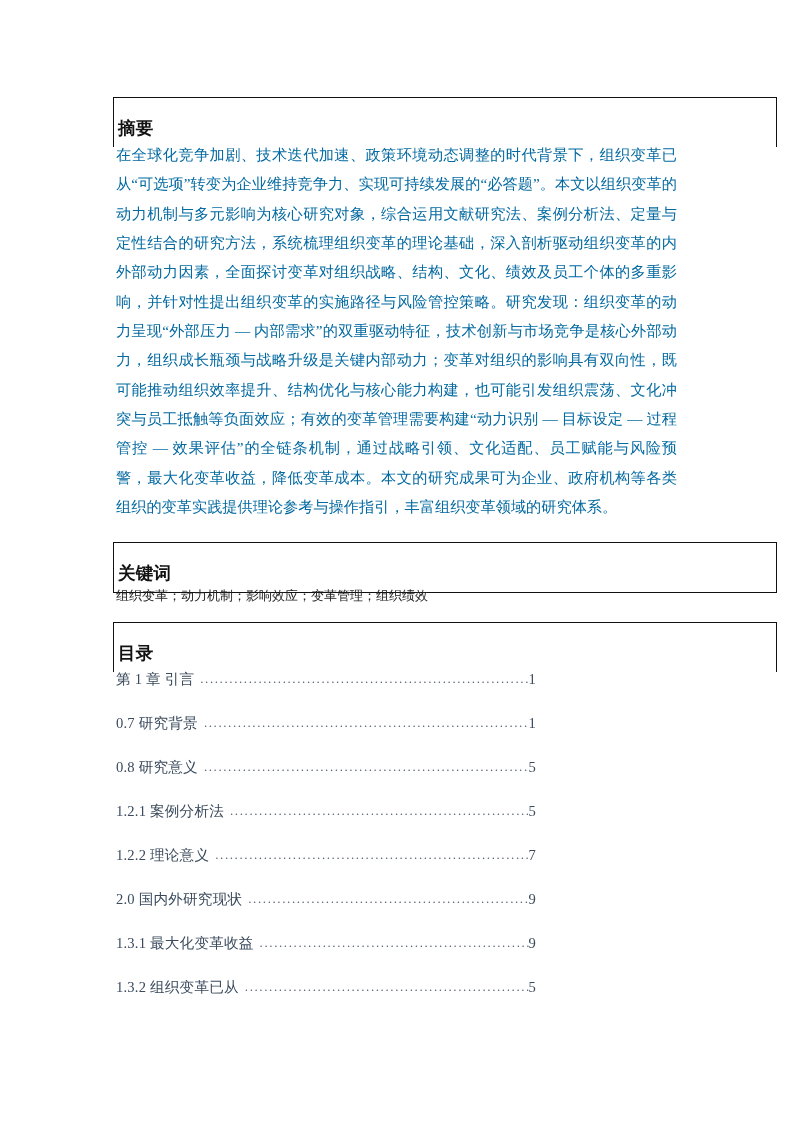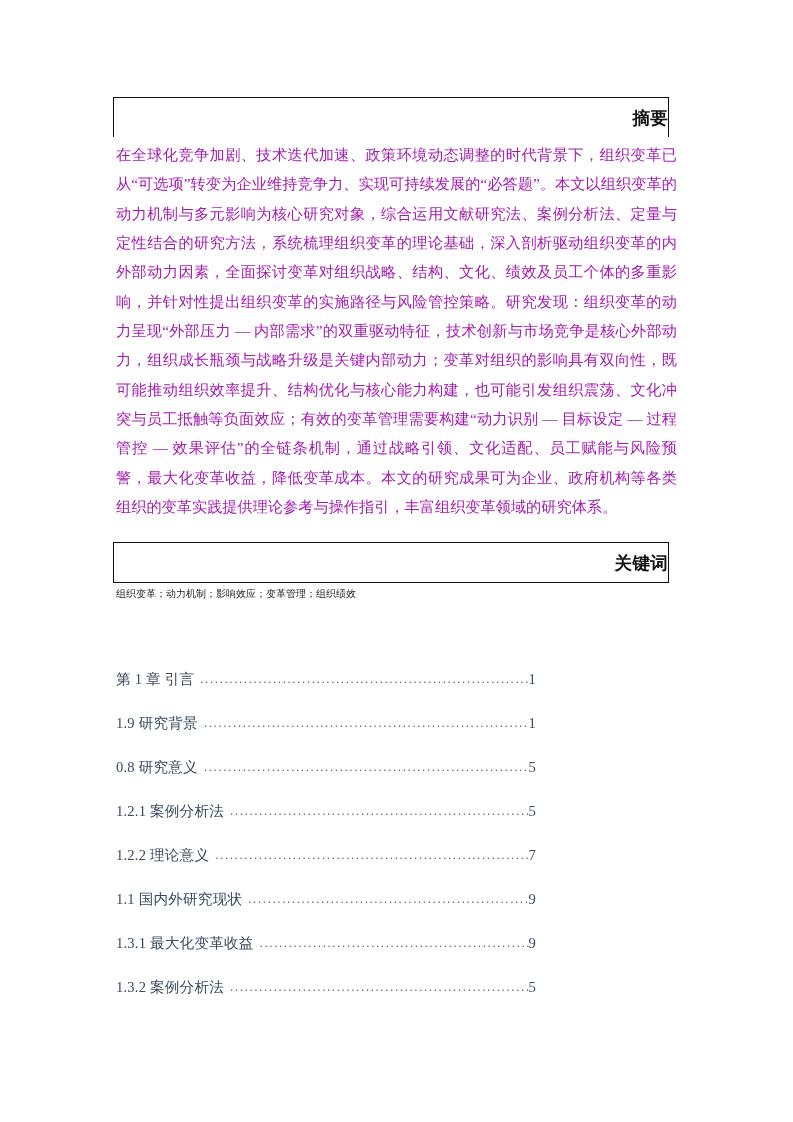--- a/index.html
+++ b/index.html
@@ -22,65 +22,64 @@
     top: 0;
     width: 793px;
     height: 1122px;
     background: #ffffff;
   }
 
   
   .heading-box {
     position: absolute;
     left: 113px;
-    width: 556px;
+    width: 664px;
     box-sizing: border-box;
     border-top: 1.3px solid #111111;
     border-left: 1.3px solid #111111;
     border-right: 1.3px solid #111111;
     border-bottom: none;
-    padding: 8px 0 7px 4px;
-    text-align: right;
+    padding: 18px 0 7px 4px;
   }
   .heading-box.closed {
     border-bottom: 1.3px solid #111111;
   }
   .heading-text {
     font-family: "Liberation Sans", "DejaVu Sans", sans-serif;
     font-weight: bold;
     font-size: 17.5px;
     line-height: 24px;
     color: #111111;
     letter-spacing: 0.3px;
   }
 
   
   .abstract-body {
     position: absolute;
     left: 116px;
     top: 140px;
     width: 561px;
     font-size: 15.2px;
-    color: #a21caf;
+    color: #0369a1;
     text-align: justify;
     text-justify: inter-ideograph;
   }
   .abstract-body p {
     margin: 0;
     line-height: 1.93;
     text-indent: 0;
   }
 
   
   .keywords-body {
     position: absolute;
     left: 116px;
     top: 585px;
     width: 561px;
-    font-size: 10px;
+    font-size: 13px;
     line-height: 1.7;
     color: #232323;
   }
 
   
   .toc {
     position: absolute;
     left: 116px;
     top: 670px;
     width: 561px;
@@ -128,57 +127,60 @@
   <div class="abstract-body">
     <p>在全球化竞争加剧、技术迭代加速、政策环境动态调整的时代背景下，组织变革已从“可选项”转变为企业维持竞争力、实现可持续发展的“必答题”。本文以组织变革的动力机制与多元影响为核心研究对象，综合运用文献研究法、案例分析法、定量与定性结合的研究方法，系统梳理组织变革的理论基础，深入剖析驱动组织变革的内外部动力因素，全面探讨变革对组织战略、结构、文化、绩效及员工个体的多重影响，并针对性提出组织变革的实施路径与风险管控策略。研究发现：组织变革的动力呈现“外部压力 — 内部需求”的双重驱动特征，技术创新与市场竞争是核心外部动力，组织成长瓶颈与战略升级是关键内部动力；变革对组织的影响具有双向性，既可能推动组织效率提升、结构优化与核心能力构建，也可能引发组织震荡、文化冲突与员工抵触等负面效应；有效的变革管理需要构建“动力识别 — 目标设定 — 过程管控 — 效果评估”的全链条机制，通过战略引领、文化适配、员工赋能与风险预警，最大化变革收益，降低变革成本。本文的研究成果可为企业、政府机构等各类组织的变革实践提供理论参考与操作指引，丰富组织变革领域的研究体系。</p>
   </div>
 
   <div class="heading-box closed" style="top:542px;">
     <div class="heading-text">关键词</div>
   </div>
 
   <div class="keywords-body">组织变革；动力机制；影响效应；变革管理；组织绩效</div>
 
+  <div class="heading-box" style="top:622px;">
+    <div class="heading-text">目录</div>
+  </div>
 
   <div class="toc">
     <div class="toc-entry">
       <span class="toc-label">第 1 章 引言</span>
       <span class="toc-dots">...........................................................................</span>
       <span class="toc-page">1</span>
     </div>
     <div class="toc-entry">
-      <span class="toc-label">1.9 研究背景</span>
+      <span class="toc-label">0.7 研究背景</span>
       <span class="toc-dots">...........................................................................</span>
       <span class="toc-page">1</span>
     </div>
     <div class="toc-entry">
       <span class="toc-label">0.8 研究意义</span>
       <span class="toc-dots">...........................................................................</span>
       <span class="toc-page">5</span>
     </div>
     <div class="toc-entry">
       <span class="toc-label">1.2.1 案例分析法</span>
       <span class="toc-dots">...........................................................................</span>
       <span class="toc-page">5</span>
     </div>
     <div class="toc-entry">
       <span class="toc-label">1.2.2 理论意义</span>
       <span class="toc-dots">...........................................................................</span>
       <span class="toc-page">7</span>
     </div>
     <div class="toc-entry">
-      <span class="toc-label">1.1 国内外研究现状</span>
+      <span class="toc-label">2.0 国内外研究现状</span>
       <span class="toc-dots">...........................................................................</span>
       <span class="toc-page">9</span>
     </div>
     <div class="toc-entry">
       <span class="toc-label">1.3.1 最大化变革收益</span>
       <span class="toc-dots">...........................................................................</span>
       <span class="toc-page">9</span>
     </div>
     <div class="toc-entry">
-      <span class="toc-label">1.3.2 案例分析法</span>
+      <span class="toc-label">1.3.2 组织变革已从</span>
       <span class="toc-dots">...........................................................................</span>
       <span class="toc-page">5</span>
     </div>
   </div>
 
 </div>
 
 </body></html>

